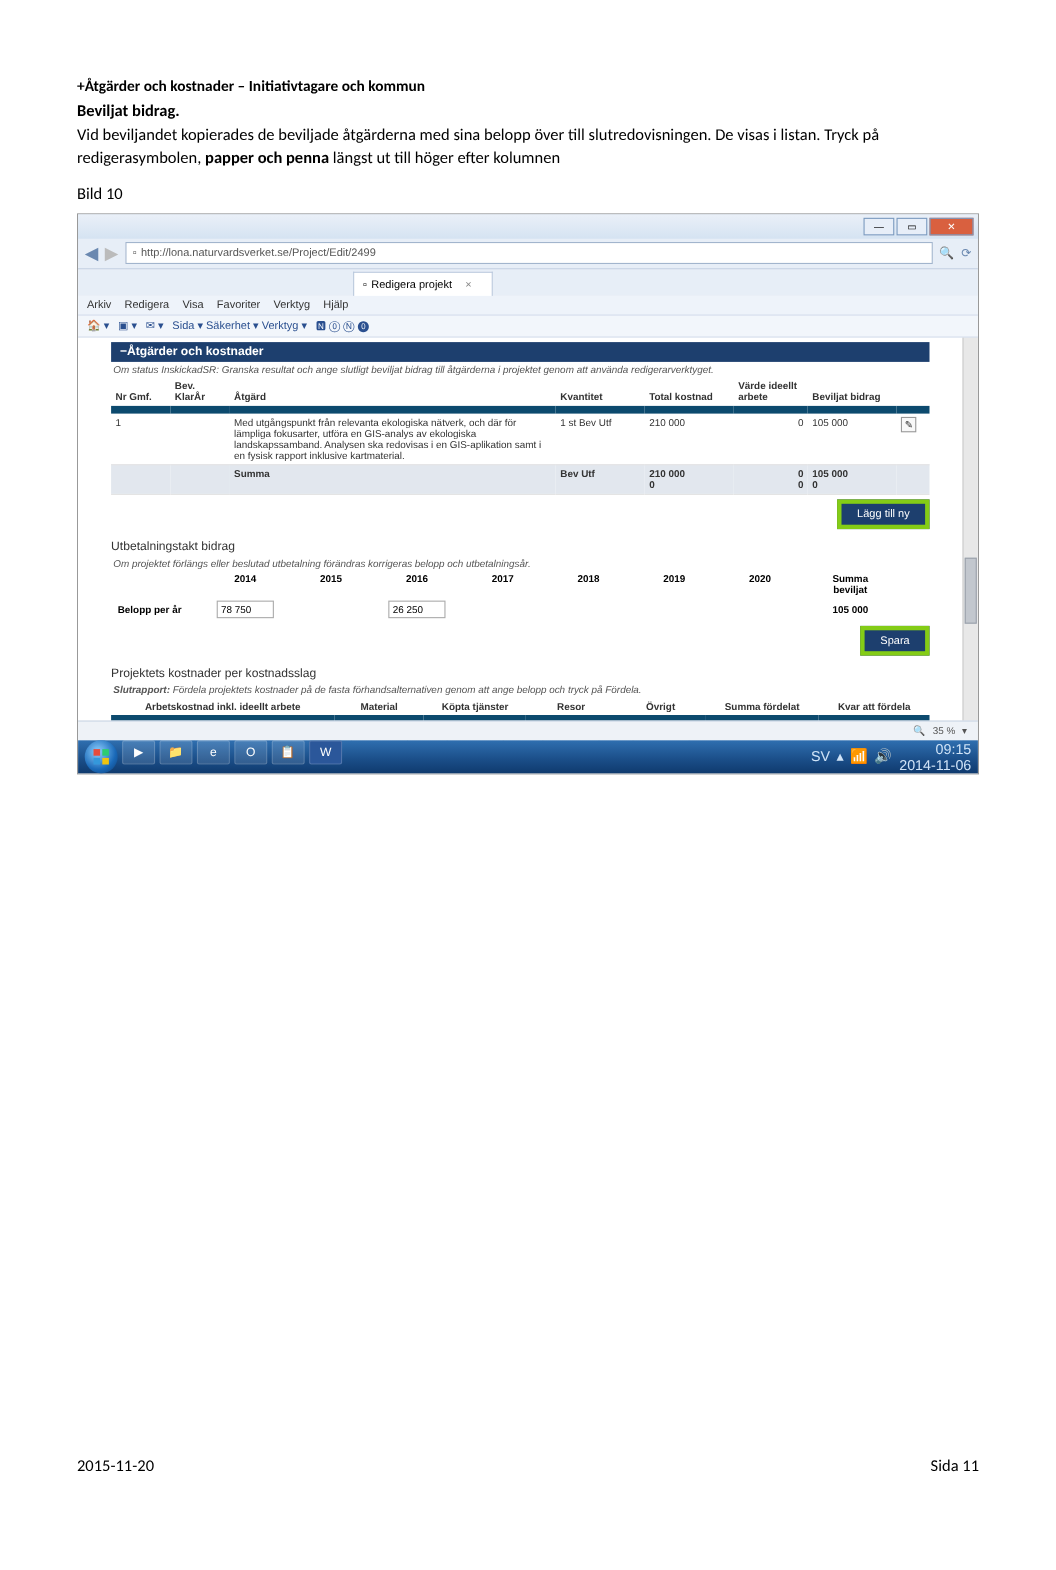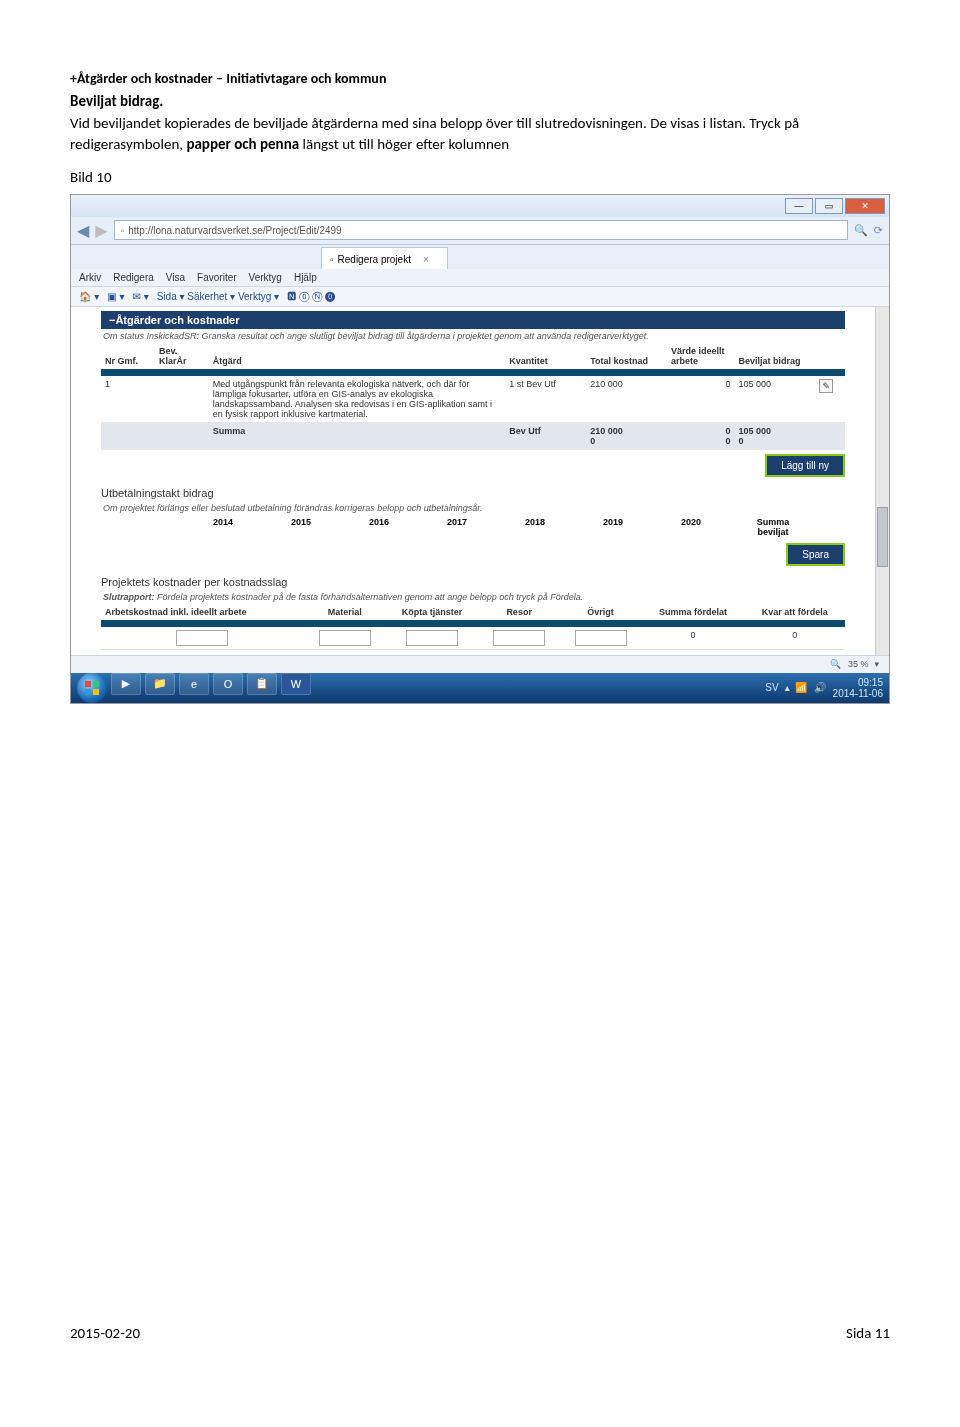--- a/index.html
+++ b/index.html
@@ -28,37 +28,37 @@
   .scrollbar { position:absolute; right:0; top:112px; bottom:30px; width:14px; background:#e8e8e8; border-left:1px solid #ccc;}
   .thumb { position:absolute; left:1px; right:1px; top:200px; height:60px; background:#c2c7ce; border:1px solid #9aa1ab;}
 
   .section-hd { background:#1d3f6e; color:#fff; font-size:11px; padding:3px 8px; font-weight:bold; margin-top:4px;}
   .hint { font-size:9px; font-style:italic; color:#555; padding:2px 2px;}
   .tbl { width:100%; font-size:9px; border-collapse:collapse; }
   .tbl th { text-align:left; font-weight:bold; padding:3px 4px; border-bottom:7px solid #0c4a6e; vertical-align:bottom; color:#333;}
   .tbl td { padding:3px 4px; vertical-align:top; color:#333; border-bottom:1px solid #e4e4e4;}
   .pencil { width:14px; height:14px; border:1px solid #999; display:inline-block; font-size:9px; text-align:center; line-height:12px; background:#f8f8f8;}
   .sum-row td { background:#e2e7ee; font-weight:bold;}
-  .btn-dark { display:inline-block; background:#1d3f6e; color:#fff; font-size:10px; padding:4px 14px; border:2px solid #84cc16; cursor:pointer;}
+  .btn-dark { display:inline-block; background:#1d3f6e; color:#fff; font-size:10px; padding:4px 14px; border:4px solid #84cc16; cursor:pointer;}
   .right { text-align:right;}
   .subhead { font-size:11px; color:#333; padding:6px 0 2px 0;}
   .inp { border:1px solid #aaa; background:#fff; height:16px; width:52px; font-size:9px; padding:1px 3px;}
   .yearrow { display:flex; gap:26px; align-items:center; font-size:9px; padding:3px 0;}
   .yearrow .lab { width:70px; font-weight:bold;}
   .yearhdr { display:flex; gap:26px; font-size:9px; font-weight:bold; padding:2px 0;}
   .yearhdr .lab{width:70px;}
   .yearhdr span, .yearrow span{ width:52px; text-align:center;}
   .costtbl th, .costtbl td{ text-align:center;}
-  .costtbl th:first-child{ text-align:left;}
+  .costtbl th:first-child{ text-align:center;}
 
   .taskbar { position:absolute; left:0; right:0; bottom:0; height:30px; background:linear-gradient(#2f6fb0,#1a4d87 60%,#0f3a6e); display:flex; align-items:center; justify-content:space-between; padding:0 6px;}
   .tbl-icons{display:flex; gap:4px;}
   .tbicon{ width:30px; height:22px; background:rgba(255,255,255,.12); border:1px solid rgba(255,255,255,.18); border-radius:2px; display:flex; align-items:center; justify-content:center; font-size:11px; color:#fff;}
   .startorb{ width:30px; height:30px; border-radius:50%; background:radial-gradient(circle at 40% 35%,#8fd0ff,#1a69b8 60%,#0b3a72); display:flex; align-items:center; justify-content:center;}
-  .tray{display:flex; gap:6px; align-items:center; color:#cfe3f7; font-size:10px;}
+  .tray{display:flex; gap:6px; align-items:center; color:#cfe3f7; font-size:13px;}
   .statusbar{position:absolute; left:0; right:0; bottom:30px; height:18px; background:#eef2f7; border-top:1px solid #cbd6e4; font-size:9px; display:flex; justify-content:flex-end; align-items:center; padding:0 10px; color:#555; gap:6px;}
 </style>
 </head>
 <body>
 
 <div class="page">
   <h1>+Åtgärder och kostnader – Initiativtagare och kommun</h1>
   <p class="body"><span class="bold">Beviljat bidrag.</span></p>
   <p class="body">
     <span>Vid beviljandet kopierades de beviljade åtgärderna med sina belopp över till slutredovisningen. De visas i listan. Tryck på redigerasymbolen, </span><span class="bold">papper och penna</span><span> längst ut till höger efter kolumnen </span>
@@ -155,20 +155,31 @@
         <div class="yearhdr">
           <span class="lab"></span>
           <span>2014</span>
           <span>2015</span>
           <span>2016</span>
           <span>2017</span>
           <span>2018</span>
           <span>2019</span>
           <span>2020</span>
           <span style="width:60px;">Summa beviljat</span>
+        </div>
+        <div class="yearrow">
+          <span class="lab">Belopp per år</span>
+          <input class="inp" value="78 750" style="">
+          <span style="width:52px;"></span>
+          <input class="inp" value="26 250" style="">
+          <span style="width:52px;"></span>
+            <span style="width:52px;"></span>
+            <span style="width:52px;"></span>
+            <span style="width:52px;"></span>
+          <span style="width:60px;font-weight:bold;">105 000</span>
         </div>
         <div class="right" style="padding:4px 0;">
           <span class="btn-dark">Spara</span>
         </div>
 
         <div class="subhead">Projektets kostnader per kostnadsslag</div>
         <div class="hint">
           <b>Slutrapport:</b>
           <span>Fördela projektets kostnader på de fasta förhandsalternativen genom att ange belopp och tryck på Fördela.</span>
         </div>
@@ -233,15 +244,15 @@
             <span>09:15</span><br>
             <span>2014-11-06</span>
           </span>
         </div>
       </div>
     </div>
   </div>
 </div>
 
 <div class="footer">
-  <span>2015-02-20</span>
+  <span>2015-11-20</span>
   <span>Sida 11</span>
 </div>
 
 </body></html>

